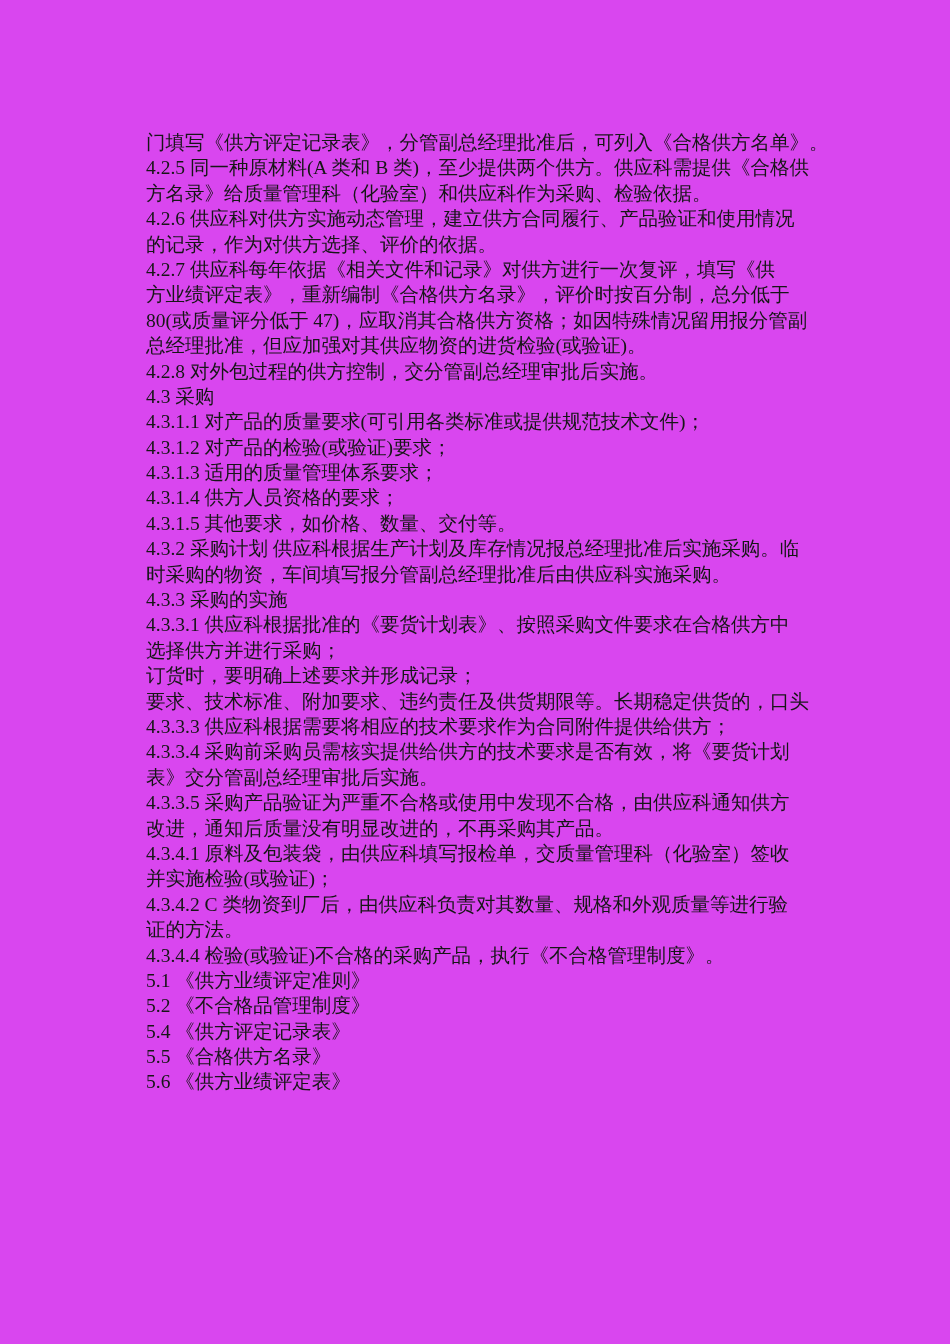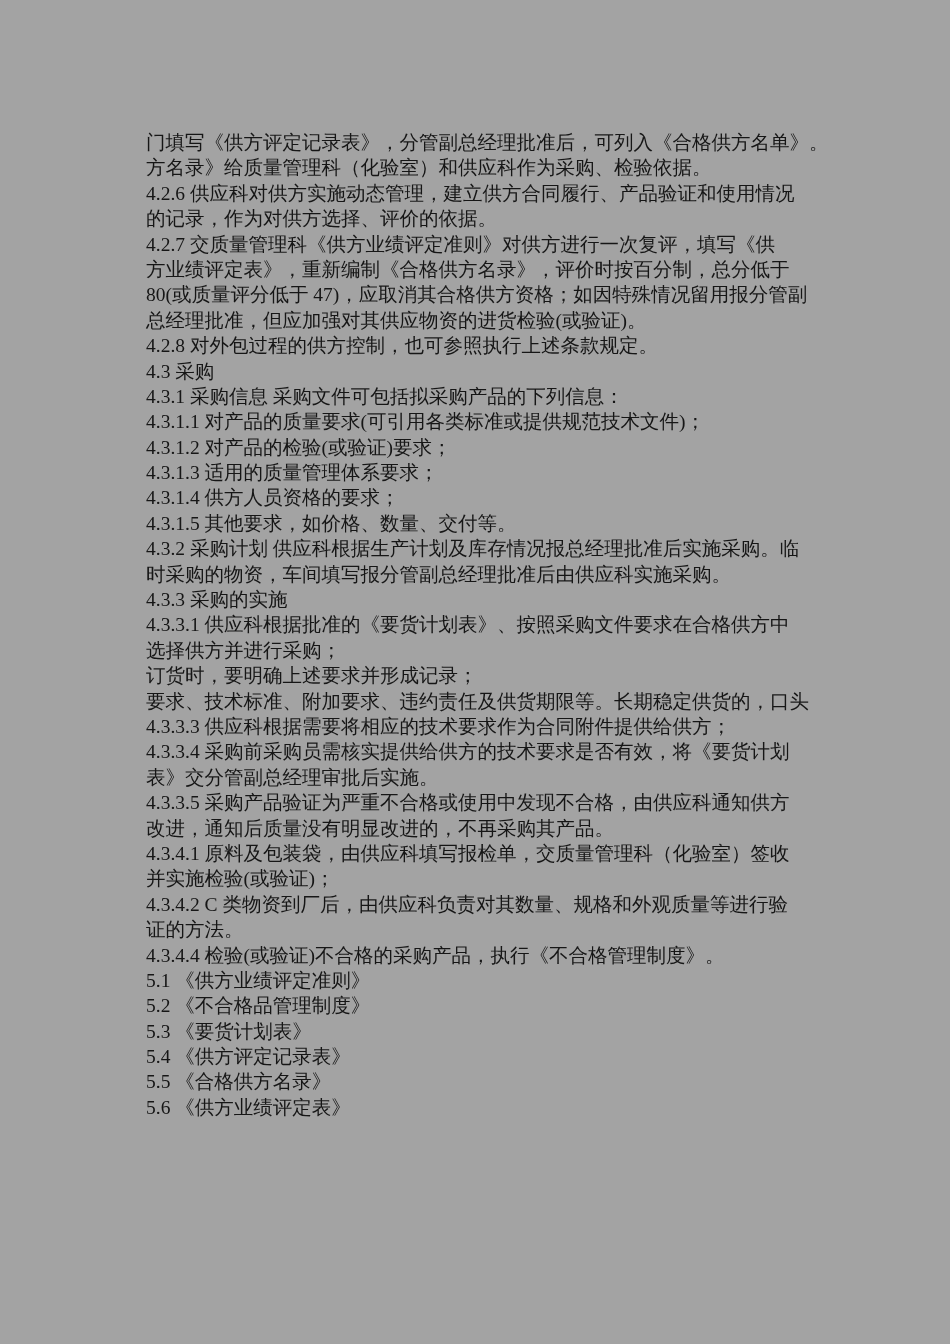--- a/index.html
+++ b/index.html
@@ -9,21 +9,21 @@
   body {
     width: 950px;
     height: 1344px;
     background: #ffffff;
     overflow: hidden;
   }
   .page {
     position: relative;
     width: 950px;
     height: 1344px;
-    background: #a3a3a3;
+    background: #d946ef;
   }
   .text-block {
     position: absolute;
     left: 146px;
     top: 130px;
     width: 710px;
     font-family: "Liberation Serif", "DejaVu Serif", serif;
     font-size: 19.5px;
     line-height: 25.4px;
     color: #161616;
@@ -34,30 +34,30 @@
     height: 25.4px;
   }
 </style>
 </head>
 <body>
 
 <div class="page">
   <div class="text-block">
 
   <div class="doc-line">门填写《供方评定记录表》，分管副总经理批准后，可列入《合格供方名单》。</div>
+      <div class="doc-line">4.2.5 同一种原材料(A 类和 B 类)，至少提供两个供方。供应科需提供《合格供</div>
       <div class="doc-line">方名录》给质量管理科（化验室）和供应科作为采购、检验依据。</div>
       <div class="doc-line">4.2.6 供应科对供方实施动态管理，建立供方合同履行、产品验证和使用情况</div>
       <div class="doc-line">的记录，作为对供方选择、评价的依据。</div>
-      <div class="doc-line">4.2.7 交质量管理科《供方业绩评定准则》对供方进行一次复评，填写《供</div>
+      <div class="doc-line">4.2.7 供应科每年依据《相关文件和记录》对供方进行一次复评，填写《供</div>
       <div class="doc-line">方业绩评定表》，重新编制《合格供方名录》，评价时按百分制，总分低于</div>
       <div class="doc-line">80(或质量评分低于 47)，应取消其合格供方资格；如因特殊情况留用报分管副</div>
       <div class="doc-line">总经理批准，但应加强对其供应物资的进货检验(或验证)。</div>
-      <div class="doc-line">4.2.8 对外包过程的供方控制，也可参照执行上述条款规定。</div>
+      <div class="doc-line">4.2.8 对外包过程的供方控制，交分管副总经理审批后实施。</div>
       <div class="doc-line">4.3 采购</div>
-      <div class="doc-line">4.3.1 采购信息 采购文件可包括拟采购产品的下列信息：</div>
       <div class="doc-line">4.3.1.1 对产品的质量要求(可引用各类标准或提供规范技术文件)；</div>
       <div class="doc-line">4.3.1.2 对产品的检验(或验证)要求；</div>
       <div class="doc-line">4.3.1.3 适用的质量管理体系要求；</div>
       <div class="doc-line">4.3.1.4 供方人员资格的要求；</div>
       <div class="doc-line">4.3.1.5 其他要求，如价格、数量、交付等。</div>
       <div class="doc-line">4.3.2 采购计划 供应科根据生产计划及库存情况报总经理批准后实施采购。临</div>
       <div class="doc-line">时采购的物资，车间填写报分管副总经理批准后由供应科实施采购。</div>
       <div class="doc-line">4.3.3 采购的实施</div>
       <div class="doc-line">4.3.3.1 供应科根据批准的《要货计划表》、按照采购文件要求在合格供方中</div>
       <div class="doc-line">选择供方并进行采购；</div>
@@ -68,18 +68,17 @@
       <div class="doc-line">表》交分管副总经理审批后实施。</div>
       <div class="doc-line">4.3.3.5 采购产品验证为严重不合格或使用中发现不合格，由供应科通知供方</div>
       <div class="doc-line">改进，通知后质量没有明显改进的，不再采购其产品。</div>
       <div class="doc-line">4.3.4.1 原料及包装袋，由供应科填写报检单，交质量管理科（化验室）签收</div>
       <div class="doc-line">并实施检验(或验证)；</div>
       <div class="doc-line">4.3.4.2 C 类物资到厂后，由供应科负责对其数量、规格和外观质量等进行验</div>
       <div class="doc-line">证的方法。</div>
       <div class="doc-line">4.3.4.4 检验(或验证)不合格的采购产品，执行《不合格管理制度》。</div>
       <div class="doc-line">5.1 《供方业绩评定准则》</div>
       <div class="doc-line">5.2 《不合格品管理制度》</div>
-      <div class="doc-line">5.3 《要货计划表》</div>
       <div class="doc-line">5.4 《供方评定记录表》</div>
       <div class="doc-line">5.5 《合格供方名录》</div>
       <div class="doc-line">5.6 《供方业绩评定表》</div>
     </div>
 </div>
 
 </body></html>

